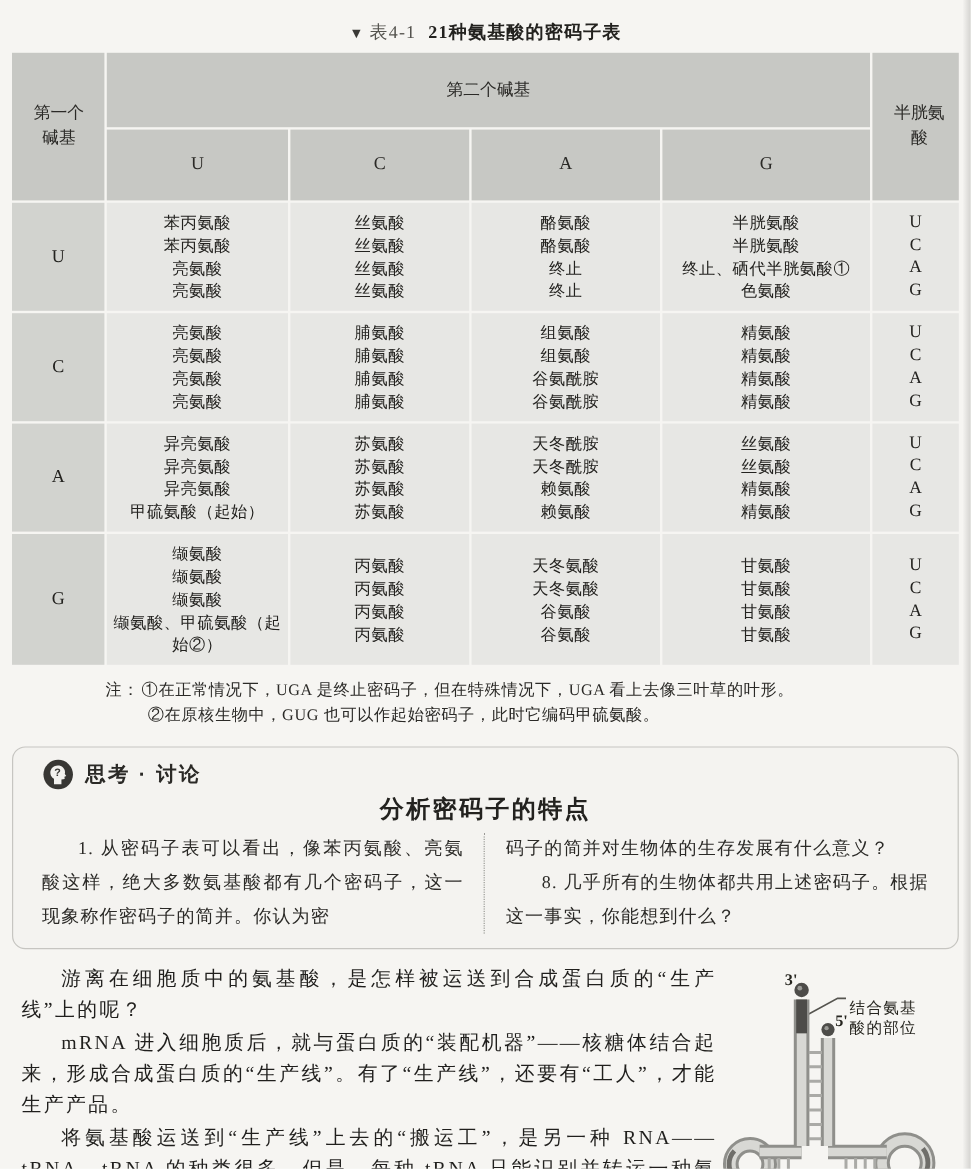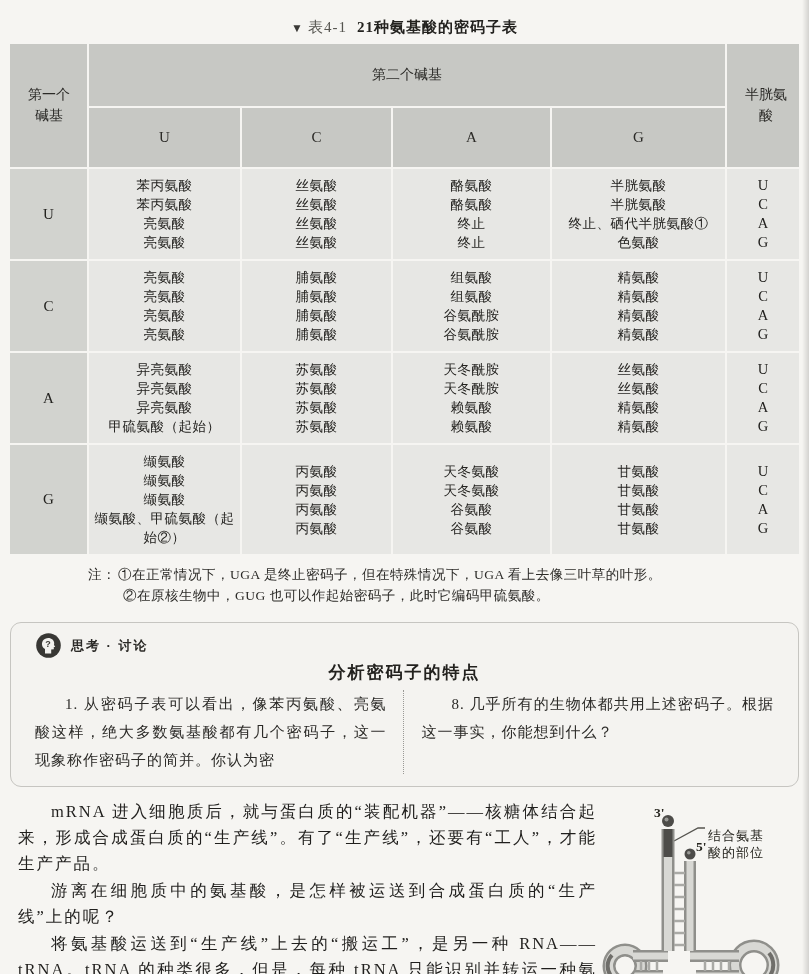--- a/index.html
+++ b/index.html
@@ -29,23 +29,23 @@
   
   .notes{margin:8px 0 0 88px;font-size:13.5px;line-height:21px;color:#2b2a27;letter-spacing:.5px;}
   .note-line.cont{margin-left:2.6em;}
   .note-label{margin-right:2px;}
 
   
   .disc-box{margin:16px 10px 0 10px;border:1.5px solid #c6c5c1;border-radius:11px;background:#f4f3f0;
     padding:9px 24px 12px 24px;}
   .disc-head{display:flex;align-items:center;gap:9px;}
   .disc-icon{width:27px;height:27px;display:inline-block;}
-  .disc-label{font-family:"Liberation Sans","DejaVu Sans",sans-serif;font-weight:bold;font-size:13px;color:#2b2a27;letter-spacing:2px;}
+  .disc-label{font-family:"Liberation Sans","DejaVu Sans",sans-serif;font-weight:bold;font-size:17px;color:#2b2a27;letter-spacing:2px;}
   .disc-title{text-align:center;font-family:"Liberation Sans","DejaVu Sans",sans-serif;font-weight:bold;
-    font-size:17px;margin:2px 0 6px 0;letter-spacing:2px;color:#23221f;}
+    font-size:20px;margin:2px 0 6px 0;letter-spacing:2px;color:#23221f;}
   .disc-cols{display:flex;}
   .disc-col{font-size:15px;line-height:28px;letter-spacing:1px;text-align:justify;color:#2b2a27;}
   .disc-col p{margin:0;}
   .disc-col .ind{text-indent:2em;}
   .disc-col.left{width:355px;padding-right:16px;}
   .disc-col.right{width:356px;padding-left:18px;border-left:1px dotted #9a9995;}
 
   
   .main-row{display:flex;margin:12px 12px 0 18px;}
   .body-text{width:588px;font-size:16.5px;line-height:26px;letter-spacing:2px;text-align:justify;color:#201f1d;}
@@ -238,29 +238,30 @@
         </svg>
       </span>
       <span class="disc-label">思考 · 讨论</span>
     </div>
     <div class="disc-title">分析密码子的特点</div>
     <div class="disc-cols">
       <div class="disc-col left">
         <p class="ind">1. 从密码子表可以看出，像苯丙氨酸、亮氨酸这样，绝大多数氨基酸都有几个密码子，这一现象称作密码子的简并。你认为密</p>
       </div>
       <div class="disc-col right">
+        <p>码子的简并对生物体的生存发展有什么意义？</p>
         <p class="ind">8. 几乎所有的生物体都共用上述密码子。根据这一事实，你能想到什么？</p>
       </div>
     </div>
   </div>
 
   <div class="main-row">
     <div class="body-text">
+      <p>游离在细胞质中的氨基酸，是怎样被运送到合成蛋白质的“生产线”上的呢？</p>
       <p>mRNA 进入细胞质后，就与蛋白质的“装配机器”——核糖体结合起来，形成合成蛋白质的“生产线”。有了“生产线”，还要有“工人”，才能生产产品。</p>
-      <p>游离在细胞质中的氨基酸，是怎样被运送到合成蛋白质的“生产线”上的呢？</p>
       <p>将氨基酸运送到“生产线”上去的“搬运工”，是另一种 RNA——tRNA。tRNA 的种类很多，但是，每种 tRNA 只能识别并转运一种氨基酸。tRNA 比 mRNA 小得多，分子结构也很特别：RNA 链经过折叠，看上去像三叶草的叶形，其一端是携带氨基酸的部位，另一端有 3 个相邻的碱基（图4-6）。每个 tRNA 的这 3 个碱基可以与 mRNA 上的密码子互补配对，叫作反密码子。</p>
     </div>
 
     <div class="figure">
       <svg width="196" height="262" viewBox="0 0 196 262">
 
         <path d="M73,42 L97,29 L104,29" stroke="#55544f" stroke-width="1.3" fill="none"></path>
         <path d="M90,196 L108,202" stroke="#55544f" stroke-width="1.3" fill="none"></path>
 
         <circle cx="24" cy="167" r="16" fill="none" stroke="#8f8f8b" stroke-width="13"></circle>

